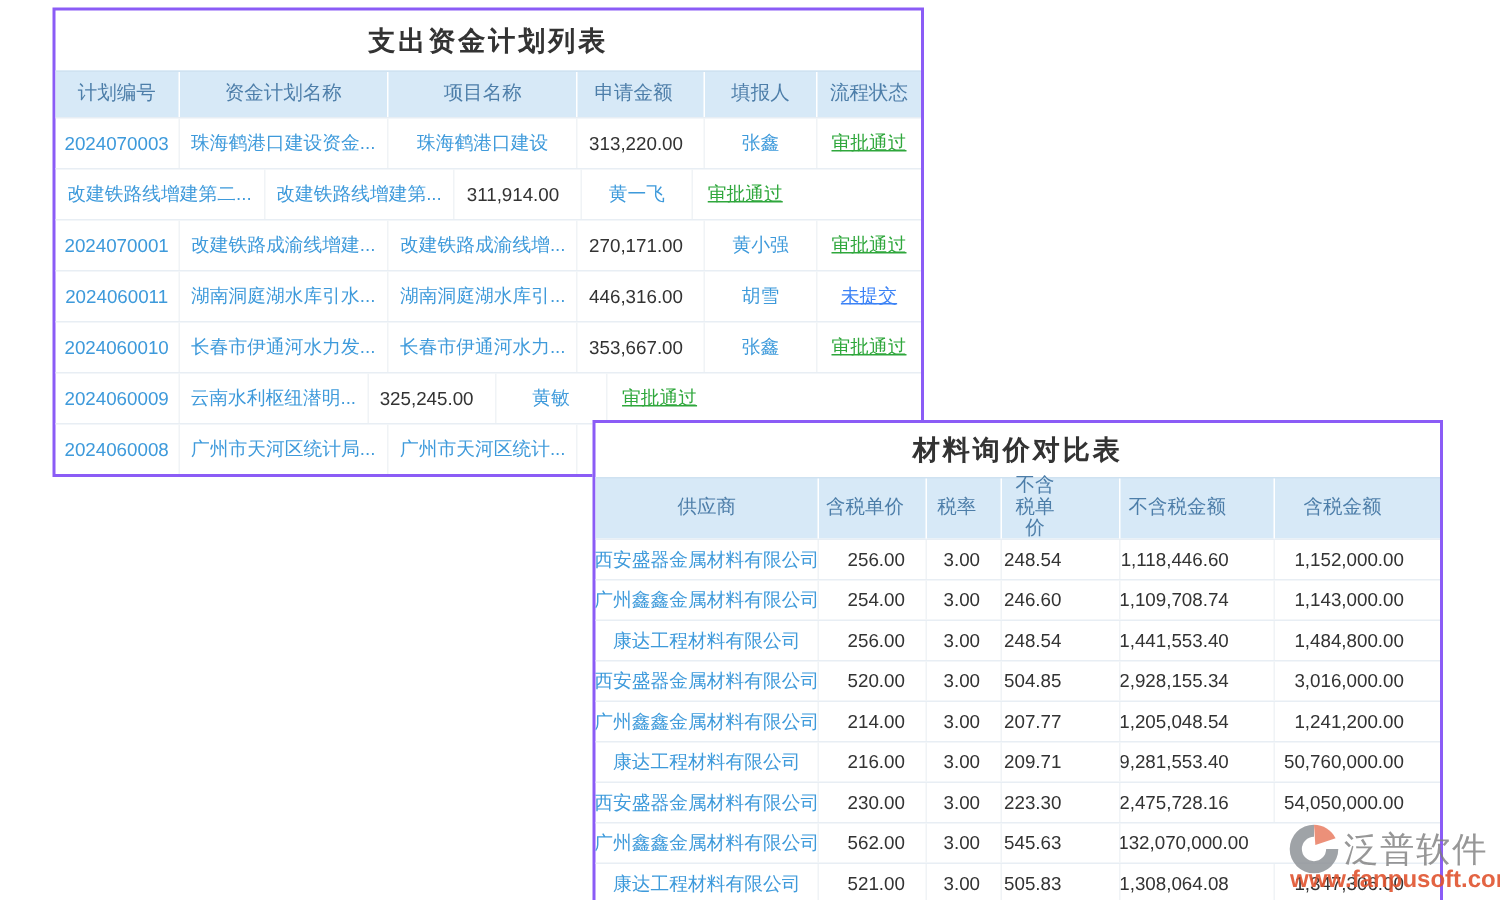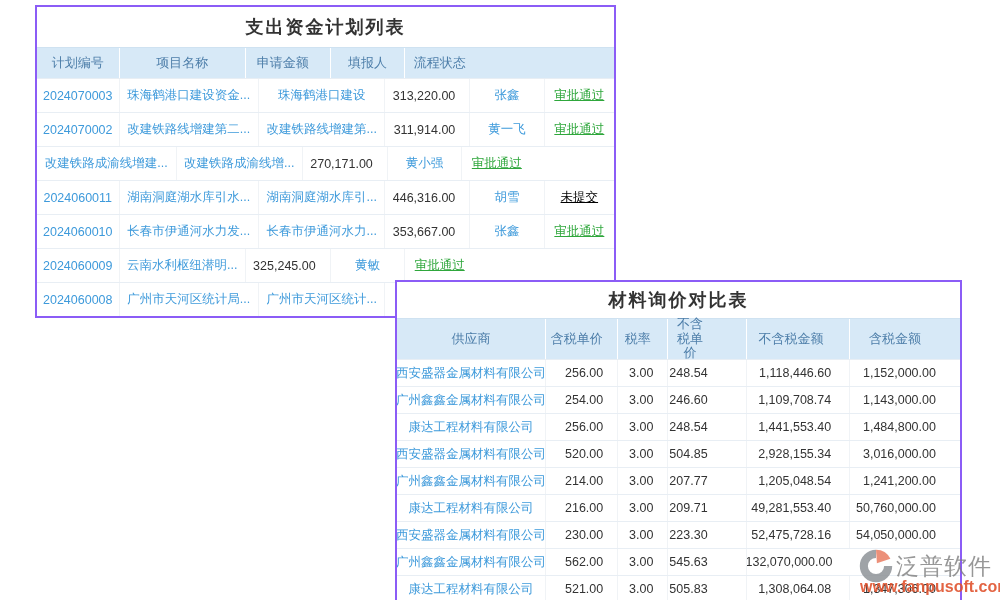--- a/index.html
+++ b/index.html
@@ -13,88 +13,89 @@
 
   .tbl-title{display:flex;align-items:center;justify-content:center;
     font-weight:bold;color:#333;letter-spacing:2px;}
   #plan-tbl .tbl-title{height:40px;font-size:18px;}
   #quote-tbl .tbl-title{height:36px;font-size:18px;}
 
   .tbl-header{display:flex;background:#d7e9f7;border-top:1px solid #cfe2f1;}
   #plan-tbl .tbl-header{height:30px;}
   #quote-tbl .tbl-header{height:40px;}
   .hcell{display:flex;align-items:center;justify-content:center;text-align:center;
-    color:#4d7ea9;font-size:13px;line-height:1.15;border-right:1px solid #ffffff;box-sizing:border-box;padding:0 4px;}
+    color:#4d7ea9;font-size:13px;line-height:1.15;border-right:1px solid #ffffff;box-sizing:border-box;padding:0 4px;font-family:Liberation Mono, monospace;}
   .tbl-header .hcell:last-child{border-right:none;}
 
   .trow{display:flex;border-top:1px solid #e8eef4;}
   #plan-tbl .trow{height:33px;}
   #quote-tbl .trow{height:26px;}
   .cell{display:flex;align-items:center;justify-content:center;font-size:12.5px;
     border-right:1px solid #f0f3f6;box-sizing:border-box;overflow:hidden;white-space:nowrap;padding:0 2px;}
   .trow .cell:last-child{border-right:none;}
   .cell.link{color:#3e9adb;}
   .cell.num{justify-content:flex-end;color:#333;}
   .cell.status{text-decoration:underline;font-size:12.5px;}
   .st-approved{color:#2fa73c;}
-  .st-unsubmitted{color:#000000;}
+  .st-unsubmitted{color:#3b82f6;}
 
   
   #plan-tbl .c0{width:14.3%;}
   #plan-tbl .c1{width:24.2%;}
   #plan-tbl .c2{width:21.9%;}
   #plan-tbl .c3{width:14.7%;padding-right:14px;}
   #plan-tbl .c4{width:12.9%;}
   #plan-tbl .c5{width:12.0%;}
 
   
   #quote-tbl .c0{width:26.5%;}
   #quote-tbl .c1{width:12.8%;padding-right:14px;}
   #quote-tbl .c2{width:8.9%;padding-right:14px;}
   #quote-tbl .c3{width:13.9%;padding-right:38px;}
-  #quote-tbl .c4{width:18.4%;padding-right:18px;}
+  #quote-tbl .c4{width:18.4%;padding-right:30px;}
   #quote-tbl .c5{width:19.5%;padding-right:24px;}
 
   
   .watermark{position:absolute;left:858px;top:548px;width:140px;z-index:5;pointer-events:none;}
   .wm-row{display:flex;align-items:center;}
   .wm-logo{width:36px;height:36px;margin-right:2px;opacity:0.85;flex:0 0 auto;}
   .wm-brand{font-size:23px;font-weight:normal;color:rgba(125,125,125,0.8);letter-spacing:1px;white-space:nowrap;}
   .wm-url{font-size:16px;font-weight:bold;color:rgba(224,83,47,0.9);margin-top:-6px;margin-left:2px;white-space:nowrap;}
 </style>
 </head>
 <body>
 
 <div class="tbl" id="plan-tbl">
   <div class="tbl-title">支出资金计划列表</div>
   <div class="tbl-header">
       <div class="hcell c0">计划编号</div>
+      <div class="hcell c1">资金计划名称</div>
       <div class="hcell c2">项目名称</div>
       <div class="hcell c3">申请金额</div>
       <div class="hcell c4">填报人</div>
       <div class="hcell c5">流程状态</div>
     </div>
   <div class="tbl-body">
       <div class="trow">
         <div class="cell c0 link">2024070003</div>
         <div class="cell c1 link">珠海鹤港口建设资金...</div>
         <div class="cell c2 link">珠海鹤港口建设</div>
         <div class="cell c3 num">313,220.00</div>
         <div class="cell c4 link">张鑫</div>
         <div class="cell c5 status st-approved">审批通过</div>
       </div>
       <div class="trow">
-        <div class="cell c0 link">2024070002</div>
         <div class="cell c1 link">改建铁路线增建第二...</div>
         <div class="cell c2 link">改建铁路线增建第...</div>
         <div class="cell c3 num">311,914.00</div>
         <div class="cell c4 link">黄一飞</div>
         <div class="cell c5 status st-approved">审批通过</div>
       </div>
       <div class="trow">
+        <div class="cell c0 link">2024070001</div>
         <div class="cell c1 link">改建铁路成渝线增建...</div>
         <div class="cell c2 link">改建铁路成渝线增...</div>
         <div class="cell c3 num">270,171.00</div>
         <div class="cell c4 link">黄小强</div>
         <div class="cell c5 status st-approved">审批通过</div>
       </div>
       <div class="trow">
         <div class="cell c0 link">2024060011</div>
         <div class="cell c1 link">湖南洞庭湖水库引水...</div>
         <div class="cell c2 link">湖南洞庭湖水库引...</div>

